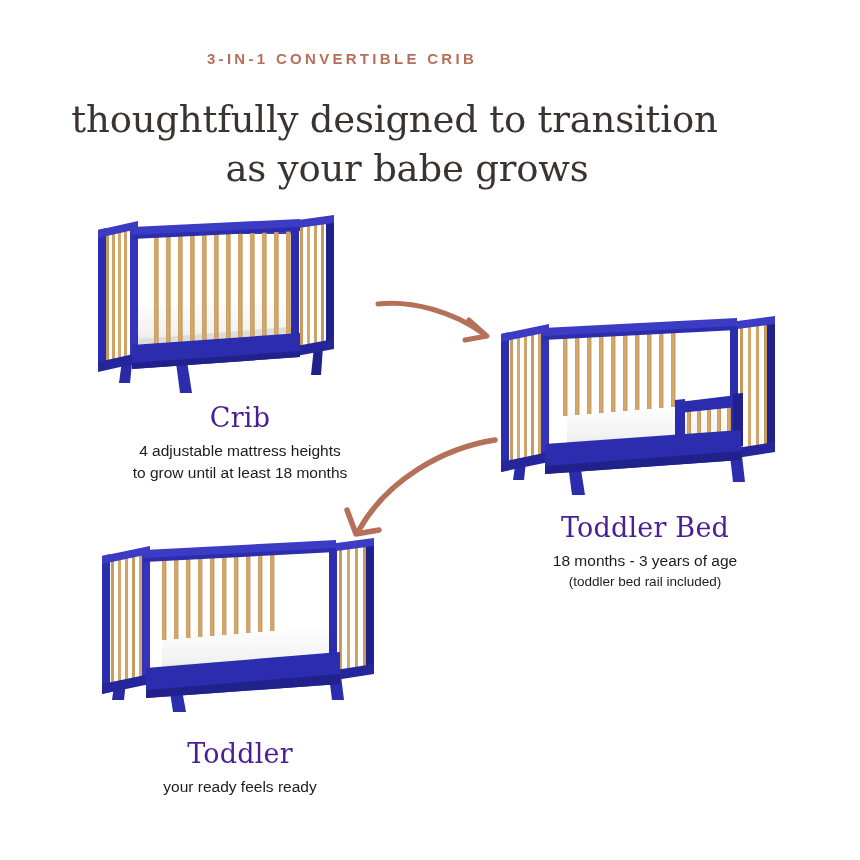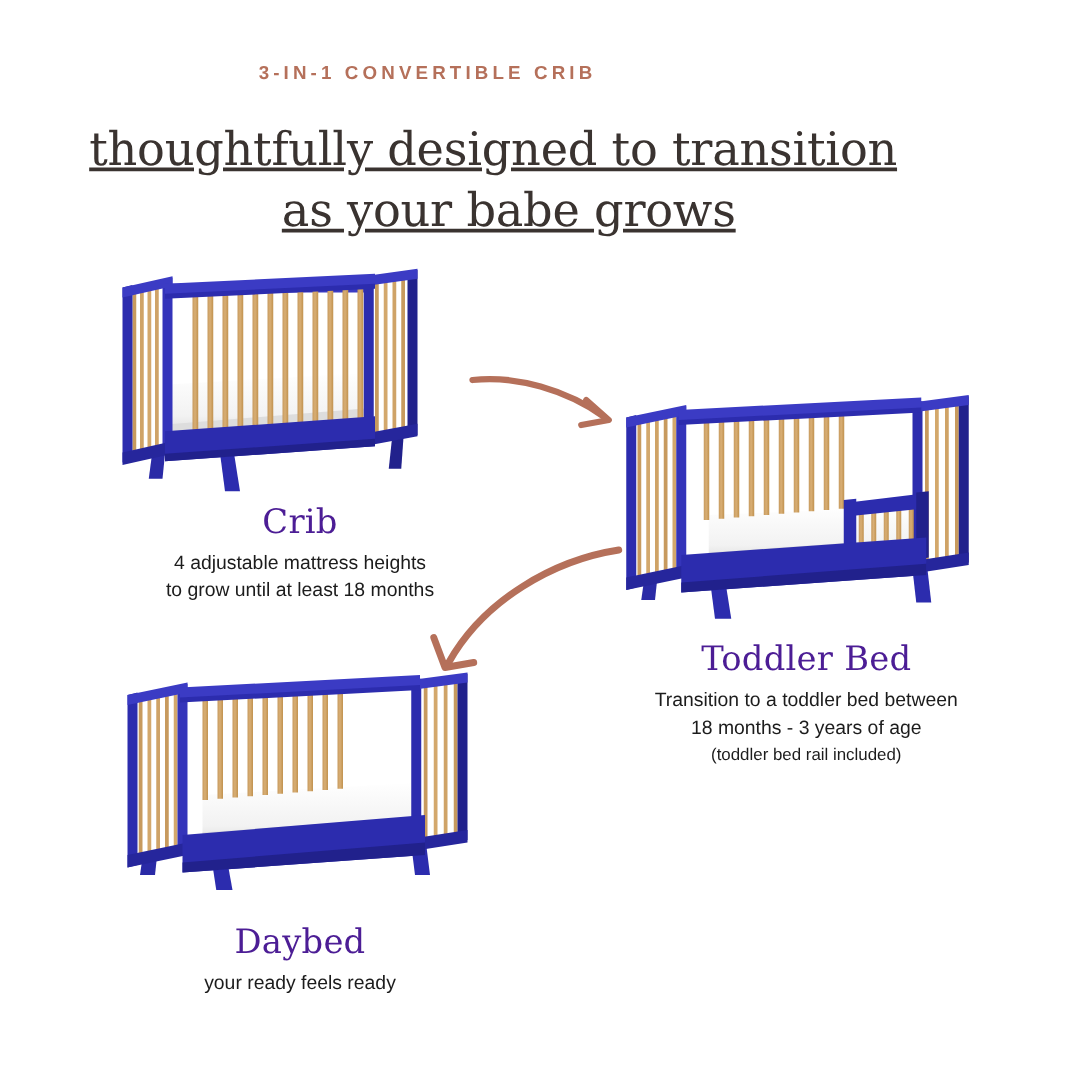--- a/index.html
+++ b/index.html
@@ -40,21 +40,20 @@
     top: 96px;
     left: 0;
     width: 789px;
     text-align: center;
     font-family: "DejaVu Serif", "Liberation Serif", serif;
     font-size: 37px;
     font-weight: 400;
     line-height: 1.32;
     letter-spacing: -0.2px;
     color: #3a3330;
-    text-decoration: underline;
   }
   .headline .l2 { display: block; padding-left: 25px; }
 
   
   .caption { position: absolute; text-align: center; }
 
   .caption .title {
     font-family: "DejaVu Serif", "Liberation Serif", serif;
     font-weight: 400;
     font-size: 27px;
@@ -341,23 +340,22 @@
   </div>
 
   <div class="caption" id="caption-crib">
     <div class="title">Crib</div>
     <div class="line">4 adjustable mattress heights</div>
     <div class="line">to grow until at least 18 months</div>
   </div>
 
   <div class="caption" id="caption-toddler">
     <div class="title">Toddler Bed</div>
-    <div class="line">Transition to a toddler bed between</div>
     <div class="line">18 months - 3 years of age</div>
     <div class="line small">(toddler bed rail included)</div>
   </div>
 
   <div class="caption" id="caption-daybed">
-    <div class="title">Daybed</div>
+    <div class="title">Toddler</div>
     <div class="line">your ready feels ready</div>
   </div>
 
 </div>
 
 </body></html>

